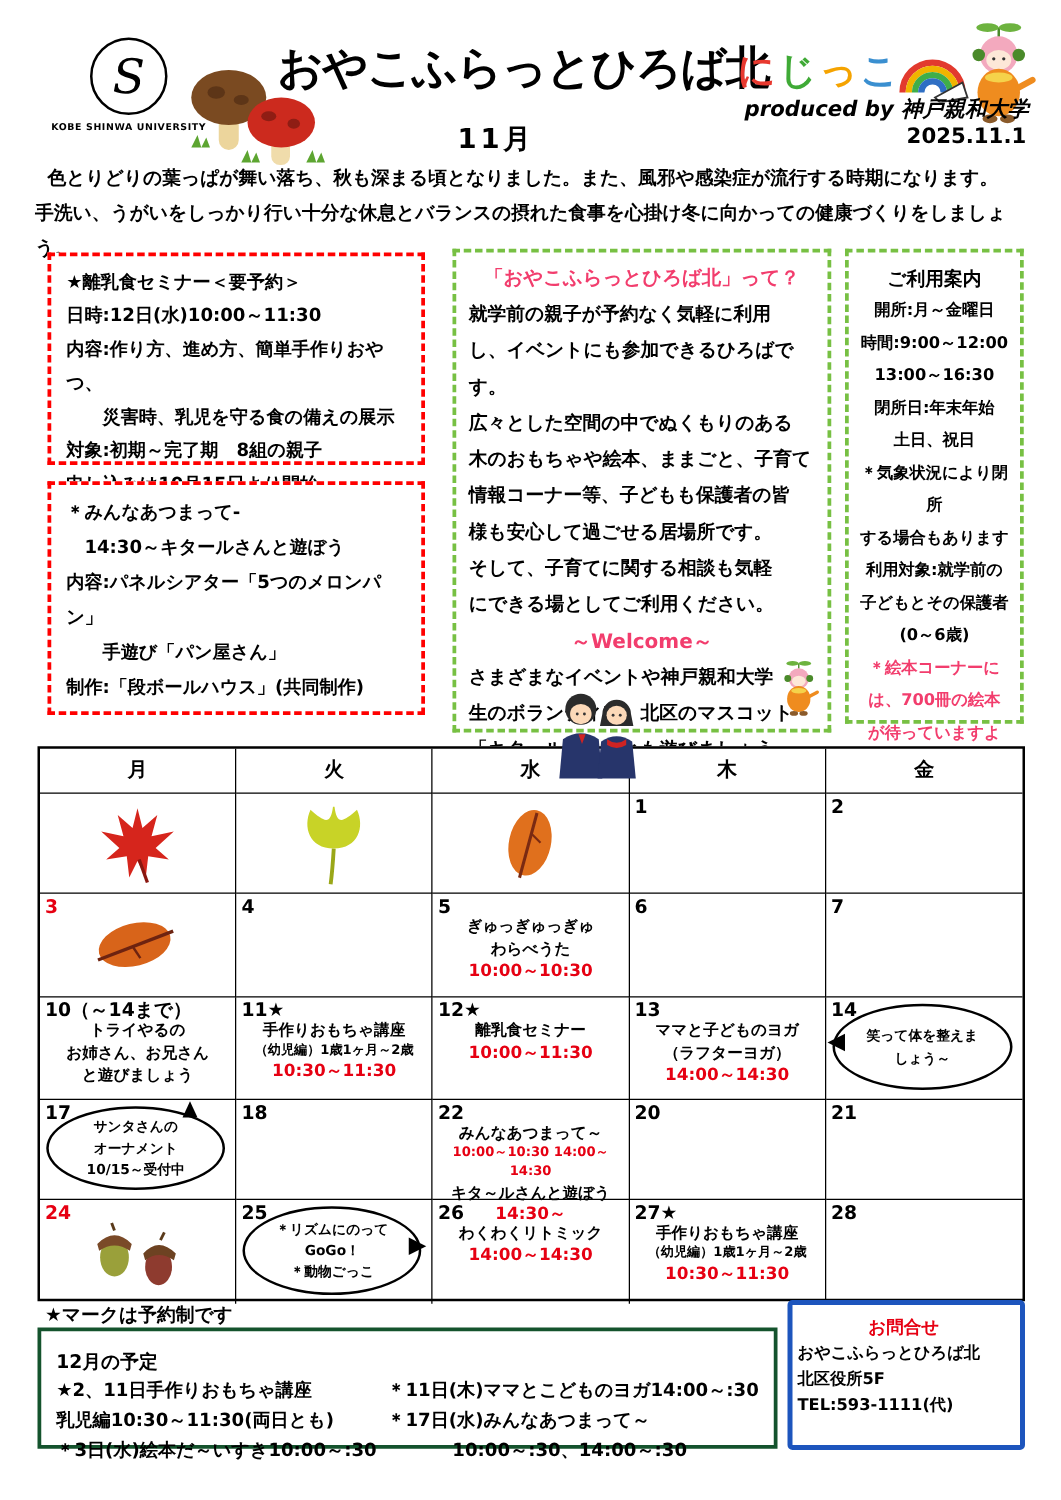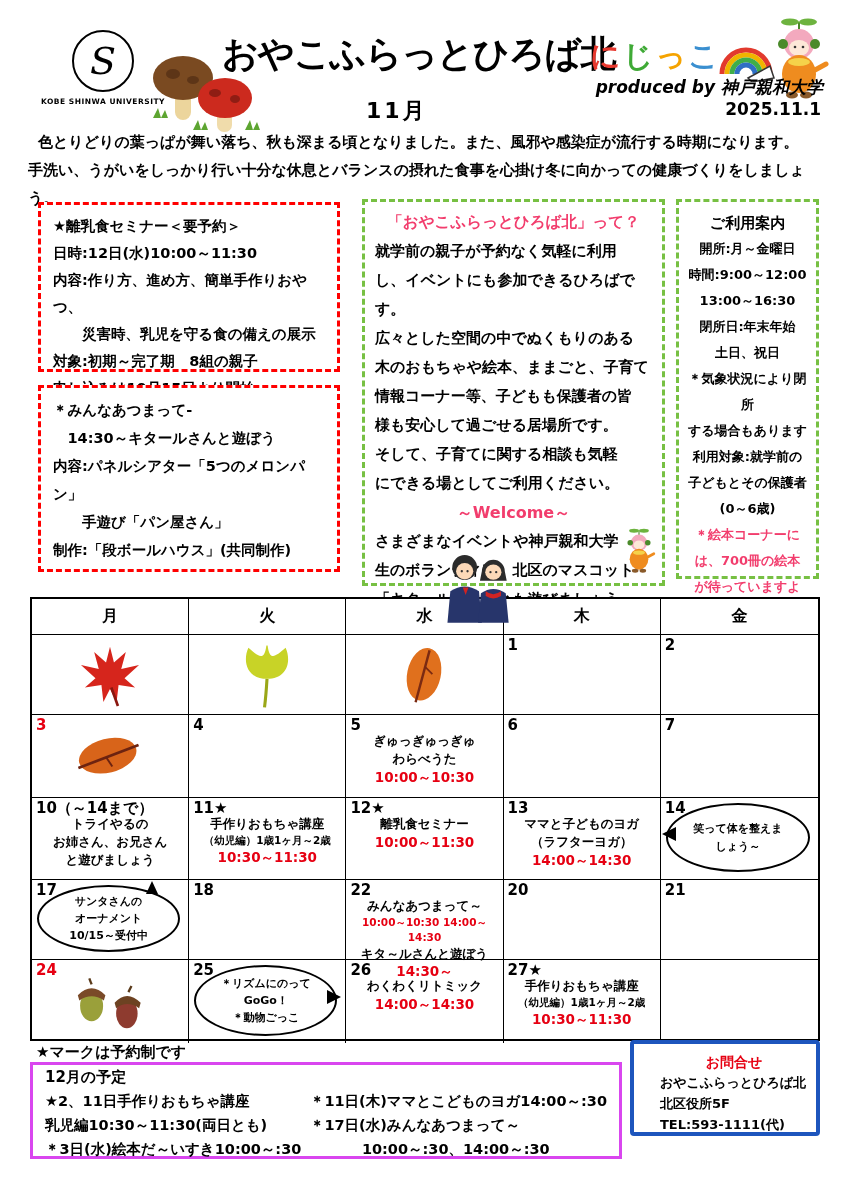--- a/index.html
+++ b/index.html
@@ -48,29 +48,29 @@
   .cell-line.small.c-red{font-size:10.5px;}
   .cell-icon{position:absolute;inset:0;display:flex;align-items:center;justify-content:center;padding-top:4px;}
   .bubble{position:absolute;left:5px;right:8px;top:5px;bottom:7px;border:2px solid #000;border-radius:50%;
           background:#fff;display:flex;flex-direction:column;align-items:center;justify-content:center;
           font-size:11px;font-weight:bold;line-height:1.55;z-index:3;text-align:left;}
   .bubble.tail-right::after{content:'';position:absolute;right:-13px;top:34%;border:7px solid transparent;border-left:14px solid #000;}
   .bubble.tail-left::after{content:'';position:absolute;left:-13px;top:34%;border:7px solid transparent;border-right:14px solid #000;}
   .bubble.tail-topright::after{content:'';position:absolute;top:-12px;right:20px;border:6px solid transparent;border-bottom:13px solid #000;}
   
   .resnote{left:36px;top:1043px;font-size:15px;font-weight:bold;}
-  .decbox{left:30px;top:1062px;width:592px;height:97px;border:3px solid #d946ef;box-sizing:border-box;
-          padding:0 12px;font-size:14.5px;font-weight:bold;}
+  .decbox{left:30px;top:1062px;width:592px;height:97px;border:3px solid #14532d;box-sizing:border-box;
+          padding:12px 12px;font-size:14.5px;font-weight:bold;}
   .dec-title{font-size:15px;line-height:24px;}
   .dec-cols{display:flex;}
   .dec-col1{width:300px;}
   .dec-col1 div,.dec-col2 div{line-height:24px;white-space:nowrap;}
   .indent{padding-left:52px;}
-  .contact{left:630px;top:1040px;width:190px;height:96px;border:4px solid #1d55bd;border-radius:4px;
-           box-sizing:border-box;padding:8px 8px 4px 26px;font-weight:bold;background:#fff;}
+  .contact{left:630px;top:1040px;width:190px;height:120px;border:4px solid #1d55bd;border-radius:4px;
+           box-sizing:border-box;padding:8px 8px 4px 4px;font-weight:bold;background:#fff;}
   .contact-title{text-align:center;color:#e60012;font-size:14px;line-height:20px;}
   .contact div.cline{font-size:13px;line-height:21px;white-space:nowrap;}
   svg{display:block;}
 </style>
 </head>
 <body>
 
 <div id="page">
 
   <div class="abs logo">
@@ -387,20 +387,23 @@
         </div>
       </div>
       <div class="cal-cell">
         <span class="day">27★</span>
         <div class="cell-lines">
           <div class="cell-line">手作りおもちゃ講座</div>
           <div class="cell-line small">（幼児編）1歳1ヶ月～2歳</div>
           <div class="cell-line c-red">10:30～11:30</div>
         </div>
       </div>
+      <div class="cal-cell">
+        <span class="day">28</span>
+      </div>
     </div>
 
   <div class="abs resnote">★マークは予約制です</div>
 
   <div class="abs decbox">
     <div class="dec-title">12月の予定</div>
     <div class="dec-cols">
       <div class="dec-col1">
           <div class="dline">★2、11日手作りおもちゃ講座</div>
           <div class="dline">乳児編10:30～11:30(両日とも)</div>

